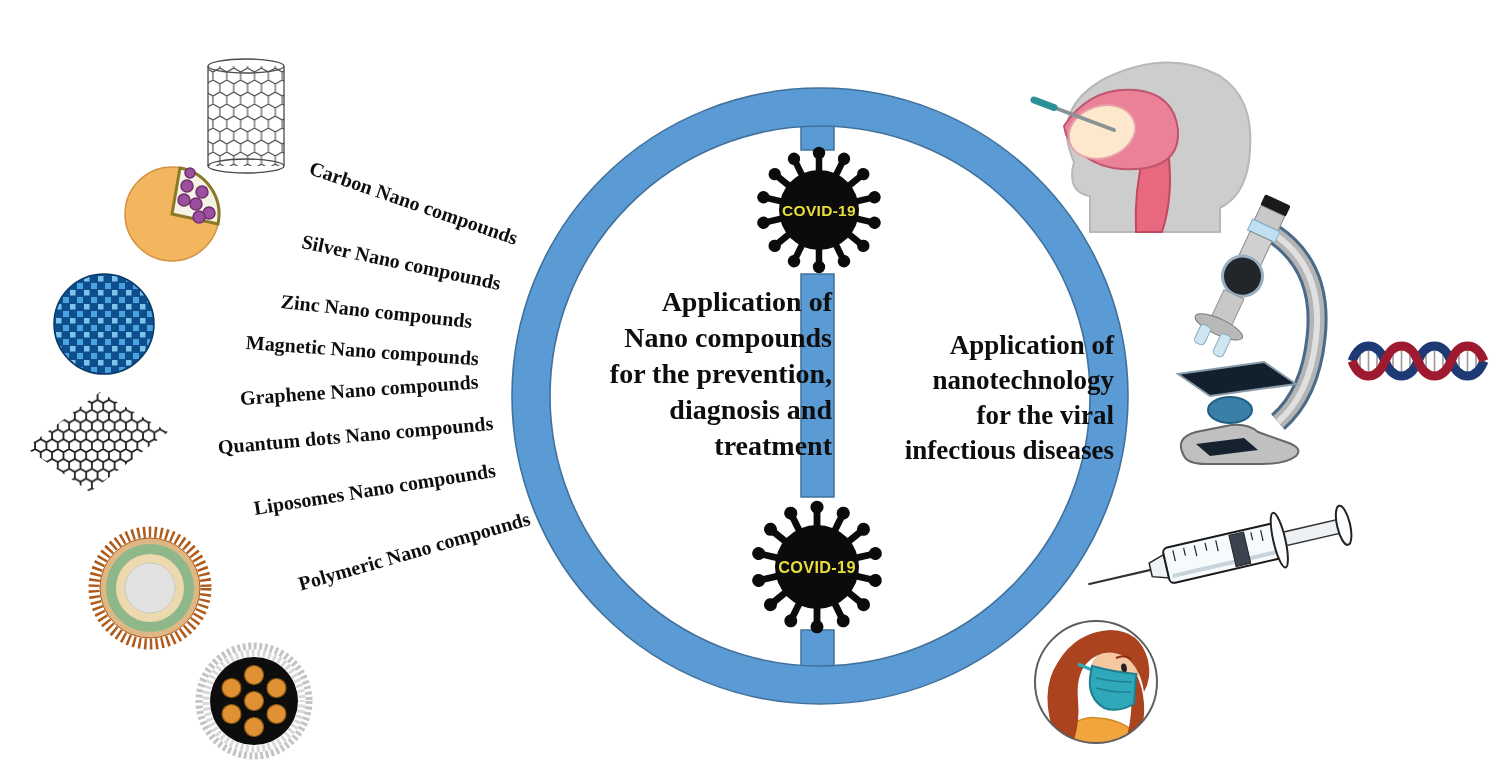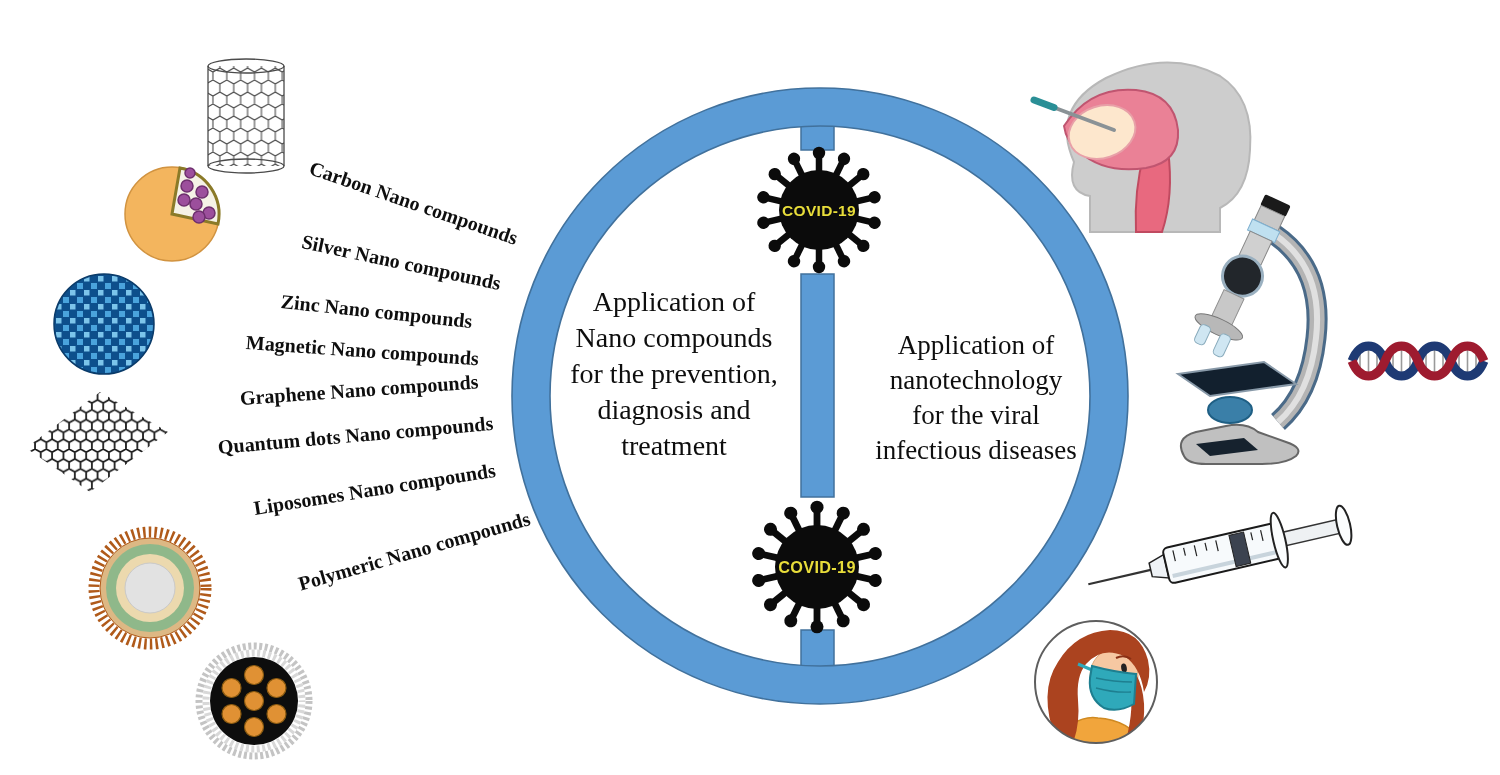--- a/index.html
+++ b/index.html
@@ -3,22 +3,22 @@
 <meta charset="utf-8">
 <style>
   html,body { margin:0; padding:0; background:#ffffff; }
   .canvas {
     position:relative; width:1500px; height:775px;
     background:#ffffff; overflow:hidden;
     font-family:"Liberation Serif", serif;
   }
   .art { position:absolute; left:0; top:0; }
   .circle-text {
-    position:absolute; white-space:pre-line; text-align:center;
-    font-weight:normal; color:#0e0e0e;
+    position:absolute; white-space:pre-line; text-align:right;
+    font-weight:bold; color:#0e0e0e;
   }
   .left-text  { left:516px; top:284px; width:316px; font-size:28px; line-height:36px; }
   .right-text { left:838px; top:328px; width:276px; font-size:27px; line-height:35px; }
   .nano-label {
     position:absolute; font-weight:bold; font-size:20px; color:#0e0e0e;
     white-space:nowrap; transform-origin:left center;
   }
 </style>
 </head>
 <body>

